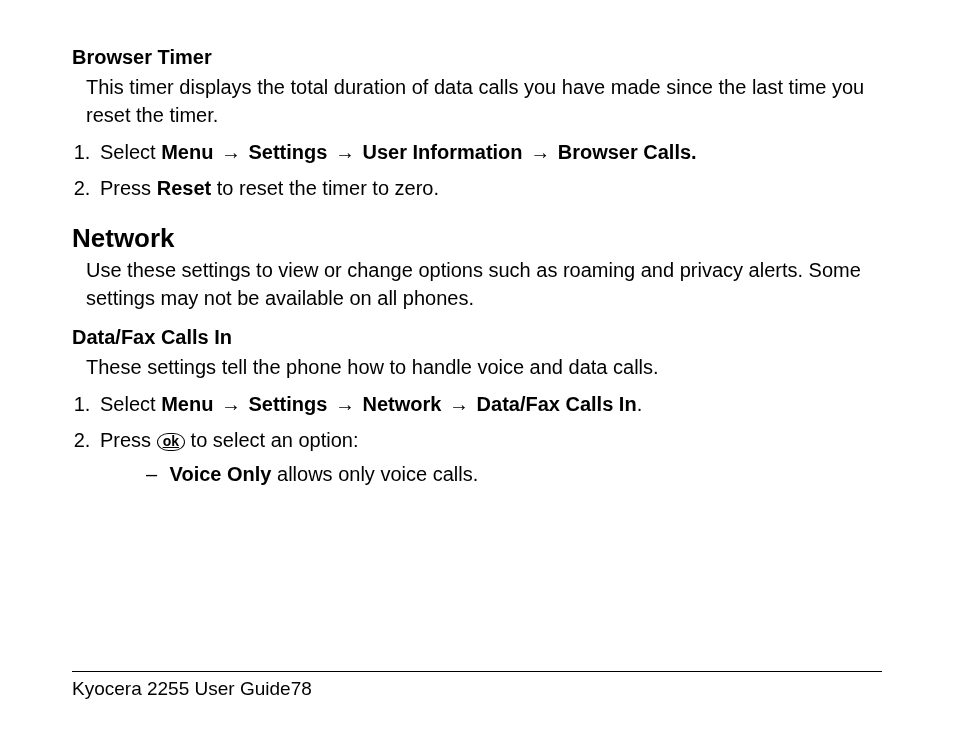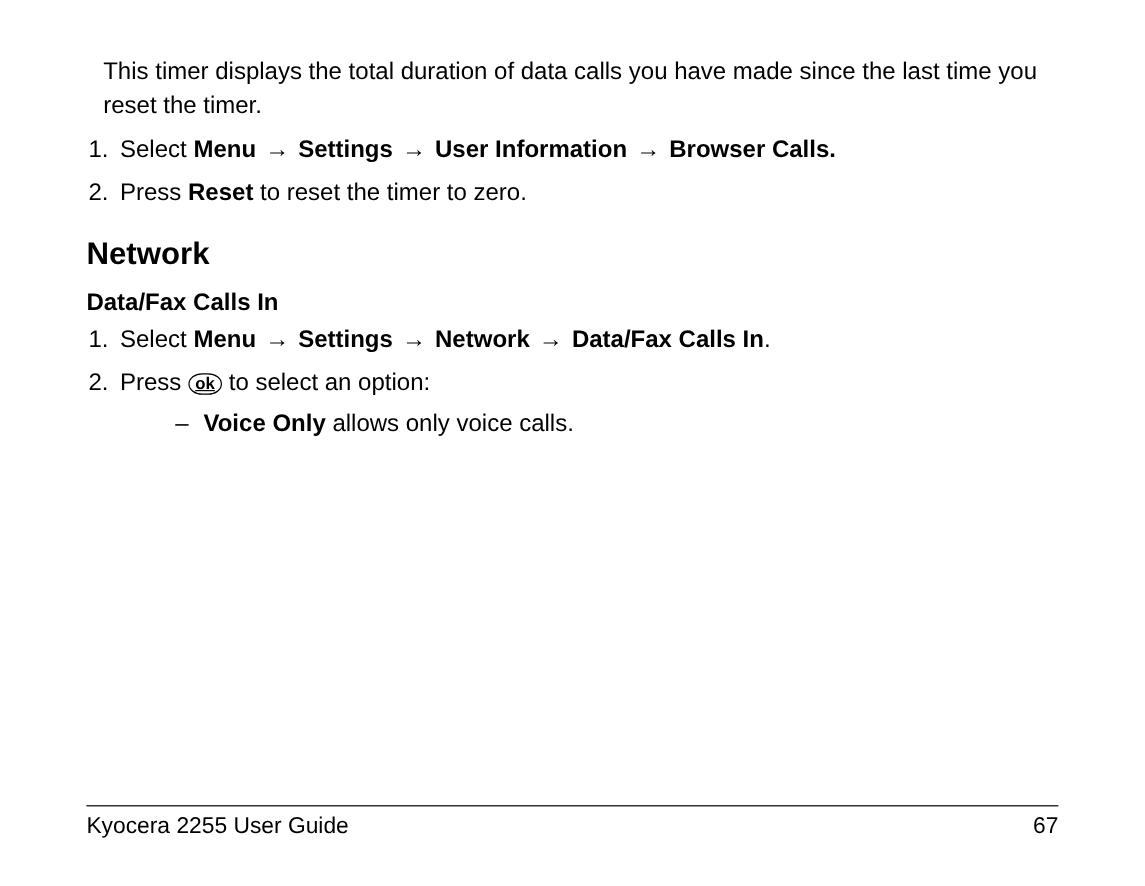--- a/index.html
+++ b/index.html
@@ -72,48 +72,51 @@
     text-decoration: underline;
   }
   .footer {
     position: absolute;
     bottom: 38px;
     left: 72px;
     right: 72px;
     border-top: 1px solid #000;
     padding-top: 6px;
     display: flex;
-    justify-content: space-between;
+    justify-content: flex-start;
     font-size: 19px;
   }
 </style>
 </head>
 <body>
 
 <div class="page">
 
+  <div class="subsection-heading">Browser Timer</div>
   <p class="body-text">This timer displays the total duration of data calls you have made since the last time you reset the timer.</p>
   <ol class="steps">
     <li>
       <span>Select </span><span class="bold">Menu</span>
       <span class="arrow">→</span>
       <span class="bold">Settings</span>
       <span class="arrow">→</span>
       <span class="bold">User Information</span>
       <span class="arrow">→</span>
       <span class="bold">Browser Calls.</span>
     </li>
     <li>
       <span>Press </span><span class="bold">Reset</span><span> to reset the timer to zero.</span>
     </li>
   </ol>
 
   <div class="section-heading">Network</div>
+  <p class="body-text">Use these settings to view or change options such as roaming and privacy alerts. Some settings may not be available on all phones.</p>
 
   <div class="subsection-heading" style="margin-top:14px;">Data/Fax Calls In</div>
+  <p class="body-text">These settings tell the phone how to handle voice and data calls.</p>
   <ol class="steps">
     <li>
       <span>Select </span><span class="bold">Menu</span>
       <span class="arrow">→</span>
       <span class="bold">Settings</span>
       <span class="arrow">→</span>
       <span class="bold">Network</span>
       <span class="arrow">→</span>
       <span class="bold">Data/Fax Calls In</span><span>.</span>
     </li>
@@ -123,16 +126,16 @@
       <span> to select an option:</span>
       <div class="sub-item">
         <span class="dash">–</span>
         <span class="bold">Voice Only</span><span> allows only voice calls.</span>
       </div>
     </li>
   </ol>
 
   <div class="footer">
     <span>Kyocera 2255 User Guide</span>
-    <span>67</span>
+    <span>78</span>
   </div>
 
 </div>
 
 </body></html>

